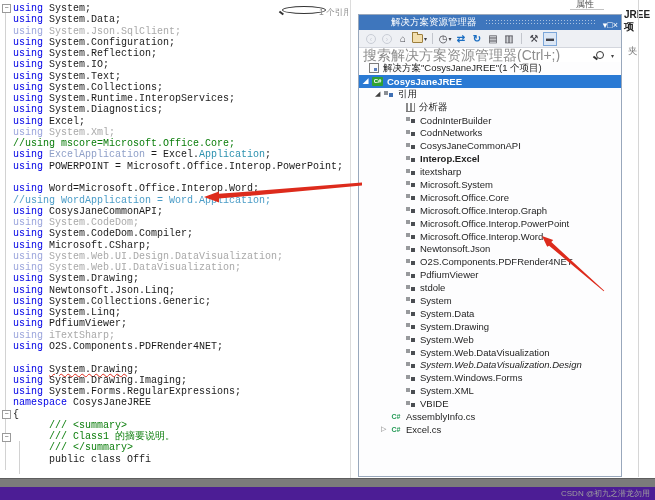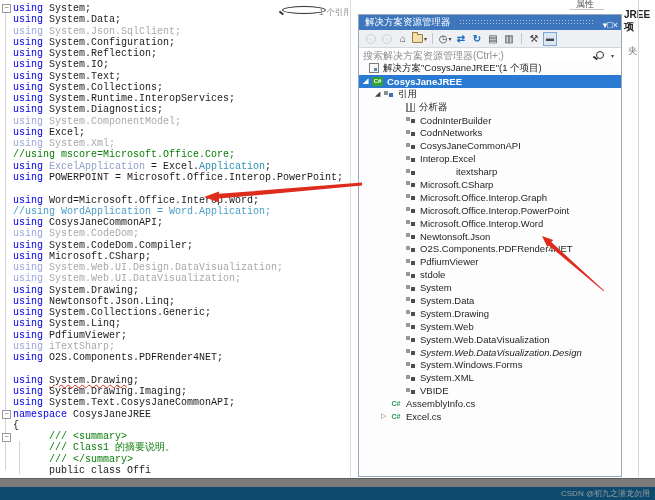--- a/index.html
+++ b/index.html
@@ -32,39 +32,39 @@
   .bg-props-tab{position:absolute;left:576px;top:-2px;font-size:9px;color:#555;}
   .bg-props-line{position:absolute;left:570px;top:9px;width:34px;height:1px;background:#c2c2c2;}
   .bg-title-frag{position:absolute;left:624px;top:9px;font-size:10px;font-weight:bold;color:#222;}
   .bg-text-frag{position:absolute;left:628px;top:45px;font-size:9.5px;color:#777;}
   .bg-vline{position:absolute;left:638px;top:0;width:1px;height:477px;background:#d6d6d6;}
 
   
   .panel{position:absolute;left:358px;top:14px;width:264px;height:463px;background:#f2f4f7;
          border:1px solid #99a8bc;box-sizing:border-box;}
   .ptitle{height:15px;background:#3e76bd;color:#fff;display:flex;align-items:center;padding:0 3px 0 6px;}
-  .ptitle-text{font-size:9.5px;white-space:nowrap;}
+  .ptitle-text{font-size:9.5px;white-space:nowrap;margin-left:26px;}
   .grip{flex:1;height:7px;margin:0 8px;
         background:radial-gradient(rgba(255,255,255,.55) .7px,transparent .8px) 0 0/3px 3px;}
   .tbtn{color:#fff;font-size:9px;width:13px;text-align:center;line-height:13px;}
   .ptoolbar{height:17px;background:#eef0f4;border-bottom:1px solid #d3d6dd;display:flex;align-items:center;padding:0 4px;}
   .tbi{display:inline-flex;align-items:center;justify-content:center;min-width:14px;height:14px;
        font-size:10px;color:#3f3f46;margin:0 1px;}
   .tbi .caret{font-size:6px;margin-left:1px;color:#3f3f46;}
   .tbi.blue{color:#1b6ec2;font-weight:bold;}
   .tsep{width:1px;height:11px;background:#c3c6cd;margin:0 4px;}
   .navcirc{width:10px;height:10px;border-radius:50%;border:1.5px solid #c9cdd6;color:#c9cdd6;
            font-size:7px;line-height:9px;text-align:center;box-sizing:border-box;margin:0 2px;}
   .folder{width:9px;height:7px;background:#f3dfae;border:1px solid #9c7e3c;border-radius:1px;position:relative;}
   .folder:before{content:"";position:absolute;left:-1px;top:-3px;width:4px;height:2px;
                  background:#f3dfae;border:1px solid #9c7e3c;border-bottom:none;}
   .tbi.toggled{border:1px solid #7da7d9;background:#dce7f5;height:12px;min-width:12px;font-size:8px;}
   .psearch{height:14px;background:#fff;border-bottom:1px solid #d3d6dd;position:relative;}
   .psearch input{position:absolute;left:0;top:0;width:100%;height:100%;border:none;outline:none;
-                 box-sizing:border-box;padding:0 34px 0 4px;font-size:10px;color:#444;background:#fff;
+                 box-sizing:border-box;padding:0 34px 0 4px;font-size:14px;color:#444;background:#fff;
                  font-family:"Liberation Sans",sans-serif;}
   .psearch input::placeholder{color:#8d8d8d;}
   .lens{position:absolute;right:17px;top:3px;width:6px;height:6px;border:1.6px solid #333;border-radius:50%;}
   .lens:after{content:"";position:absolute;left:-4px;top:5px;width:5px;height:1.6px;background:#333;
               transform:rotate(38deg);}
   .scaret{position:absolute;right:7px;top:4px;font-size:6px;color:#444;}
   .ptree{position:absolute;left:0;top:47px;right:0;bottom:0;background:#fdfdfe;overflow:hidden;}
   .trow{height:12.9px;display:flex;align-items:center;font-size:9.5px;color:#1e1e1e;white-space:nowrap;}
   .trow.sel{background:#2a7ad4;color:#fff;font-weight:bold;}
   .arrow-e{font-size:7px;color:#404040;width:9px;display:inline-block;}
@@ -80,21 +80,21 @@
   .i-refs:after{content:"";position:absolute;left:5px;top:3px;width:4px;height:4px;background:#3f6fb3;}
   .i-asm:before{content:"";position:absolute;left:0;top:1px;width:4px;height:4px;background:#97999c;}
   .i-asm:after{content:"";position:absolute;left:5px;top:3px;width:4px;height:4px;background:#4a4d52;}
   .i-ana{width:9px;height:8px;border-bottom:1px solid #777;
          background:repeating-linear-gradient(90deg,#8a8a8a 0 2px,transparent 2px 4px);}
   .i-cs{color:#229954;font-weight:bold;font-size:7px;width:12px;text-align:center;}
   .spacer9{display:inline-block;width:9px;flex:none;}
 
   
   .hbar{position:absolute;left:0;top:478px;width:655px;height:9px;background:#7b7b7b;border-top:1px solid #5e5e5e;box-sizing:border-box;}
-  .foot{position:absolute;left:0;top:487px;width:655px;height:13px;background:#0c4a6e;}
+  .foot{position:absolute;left:0;top:487px;width:655px;height:13px;background:#4c1d95;}
   .watermark{position:absolute;right:5px;top:1px;font-size:8px;color:#9e9e9e;}
 
   .overlay{position:absolute;left:0;top:0;pointer-events:none;z-index:9;}
 </style>
 </head>
 <body>
 
 <div class="screen">
 
   <div class="editor">
@@ -109,21 +109,20 @@
         <div class="cl"><span class="s-kw">using </span><span class="s-id">System;</span></div>
         <div class="cl"><span class="s-kw">using </span><span class="s-id">System.Data;</span></div>
         <div class="cl"><span class="s-grkw">using </span><span class="s-gr">System.Json.SqlClient;</span></div>
         <div class="cl"><span class="s-kw">using </span><span class="s-id">System.Configuration;</span></div>
         <div class="cl"><span class="s-kw">using </span><span class="s-id">System.Reflection;</span></div>
         <div class="cl"><span class="s-kw">using </span><span class="s-id">System.IO;</span></div>
         <div class="cl"><span class="s-kw">using </span><span class="s-id">System.Text;</span></div>
         <div class="cl"><span class="s-kw">using </span><span class="s-id">System.Collections;</span></div>
         <div class="cl"><span class="s-kw">using </span><span class="s-id">System.Runtime.InteropServices;</span></div>
         <div class="cl"><span class="s-kw">using </span><span class="s-id">System.Diagnostics;</span></div>
-        <div class="cl"><span class="s-grkw">using </span><span class="s-gr">System.ComponentModel;</span></div>
         <div class="cl"><span class="s-kw">using </span><span class="s-id">Excel;</span></div>
         <div class="cl"><span class="s-grkw">using </span><span class="s-gr">System.Xml;</span></div>
         <div class="cl"><span class="s-cm">//using mscore=Microsoft.Office.Core;</span></div>
         <div class="cl"><span class="s-kw">using </span><span class="s-al">ExcelApplication</span><span class="s-id"> = Excel.</span><span class="s-te">Application</span><span class="s-id">;</span></div>
         <div class="cl"><span class="s-kw">using </span><span class="s-id">POWERPOINT = Microsoft.Office.Interop.PowerPoint;</span></div>
         <div class="cl"></div>
         <div class="cl"><span class="s-kw">using </span><span class="s-id">Word=Microsoft.Office.Interop.Word;</span></div>
         <div class="cl"><span class="s-cb">//using WordApplication = Word.Application;</span></div>
         <div class="cl"><span class="s-kw">using </span><span class="s-id">CosysJaneCommonAPI;</span></div>
         <div class="cl"><span class="s-grkw">using </span><span class="s-gr">System.CodeDom;</span></div>
@@ -134,21 +133,21 @@
         <div class="cl"><span class="s-kw">using </span><span class="s-id">System.Drawing;</span></div>
         <div class="cl"><span class="s-kw">using </span><span class="s-id">Newtonsoft.Json.Linq;</span></div>
         <div class="cl"><span class="s-kw">using </span><span class="s-id">System.Collections.Generic;</span></div>
         <div class="cl"><span class="s-kw">using </span><span class="s-id">System.Linq;</span></div>
         <div class="cl"><span class="s-kw">using </span><span class="s-id">PdfiumViewer;</span></div>
         <div class="cl"><span class="s-grkw">using </span><span class="s-gr">iTextSharp;</span></div>
         <div class="cl"><span class="s-kw">using </span><span class="s-id">O2S.Components.PDFRender4NET;</span></div>
         <div class="cl"></div>
         <div class="cl"><span class="s-kw">using </span><span class="s-id squig">System.Drawing</span><span class="s-id">;</span></div>
         <div class="cl"><span class="s-kw">using </span><span class="s-id">System.Drawing.Imaging;</span></div>
-        <div class="cl"><span class="s-kw">using </span><span class="s-id">System.Text.CosysJaneCommonAPI;</span></div>
+        <div class="cl"><span class="s-kw">using </span><span class="s-id">System.Forms.RegularExpressions;</span></div>
         <div class="cl"><span class="s-kw">namespace </span><span class="s-id">CosysJaneJREE</span></div>
         <div class="cl"><span class="s-id">{</span></div>
         <div class="cl x1"><span class="s-cm">/// &lt;summary&gt;</span></div>
         <div class="cl x1"><span class="s-cm">/// Class1 的摘要说明。</span></div>
         <div class="cl x1"><span class="s-cm">/// &lt;/summary&gt;</span></div>
         <div class="cl x1 lens"><span class="s-le">1 个引用</span></div>
         <div class="cl x1"><span class="s-id">public class Offi</span></div>
       </div>
   </div>
   <div class="editor-border"></div>
@@ -216,31 +215,35 @@
           <span>CodnInterBuilder</span>
         </div>
         <div class="trow" style="padding-left: 47px;">
           <span class="ti i-asm"></span>
           <span>CodnNetworks</span>
         </div>
         <div class="trow" style="padding-left: 47px;">
           <span class="ti i-asm"></span>
           <span>CosysJaneCommonAPI</span>
         </div>
-        <div class="trow" style="padding-left: 47px;">
+        <div class="trow" style="padding-left: 47px; font-weight: bold;">
           <span class="ti i-asm"></span>
           <span>Interop.Excel</span>
         </div>
-        <div class="trow" style="padding-left: 47px; gap: 36px;">
+        <div class="trow" style="padding-left: 47px;">
           <span class="ti i-asm"></span>
           <span>itextsharp</span>
         </div>
         <div class="trow" style="padding-left: 47px;">
           <span class="ti i-asm"></span>
-          <span>Microsoft.CSharp</span>
+          <span>Microsoft.System</span>
+        </div>
+        <div class="trow" style="padding-left: 47px;">
+          <span class="ti i-asm"></span>
+          <span>Microsoft.Office.Core</span>
         </div>
         <div class="trow" style="padding-left: 47px;">
           <span class="ti i-asm"></span>
           <span>Microsoft.Office.Interop.Graph</span>
         </div>
         <div class="trow" style="padding-left: 47px;">
           <span class="ti i-asm"></span>
           <span>Microsoft.Office.Interop.PowerPoint</span>
         </div>
         <div class="trow" style="padding-left: 47px;">

